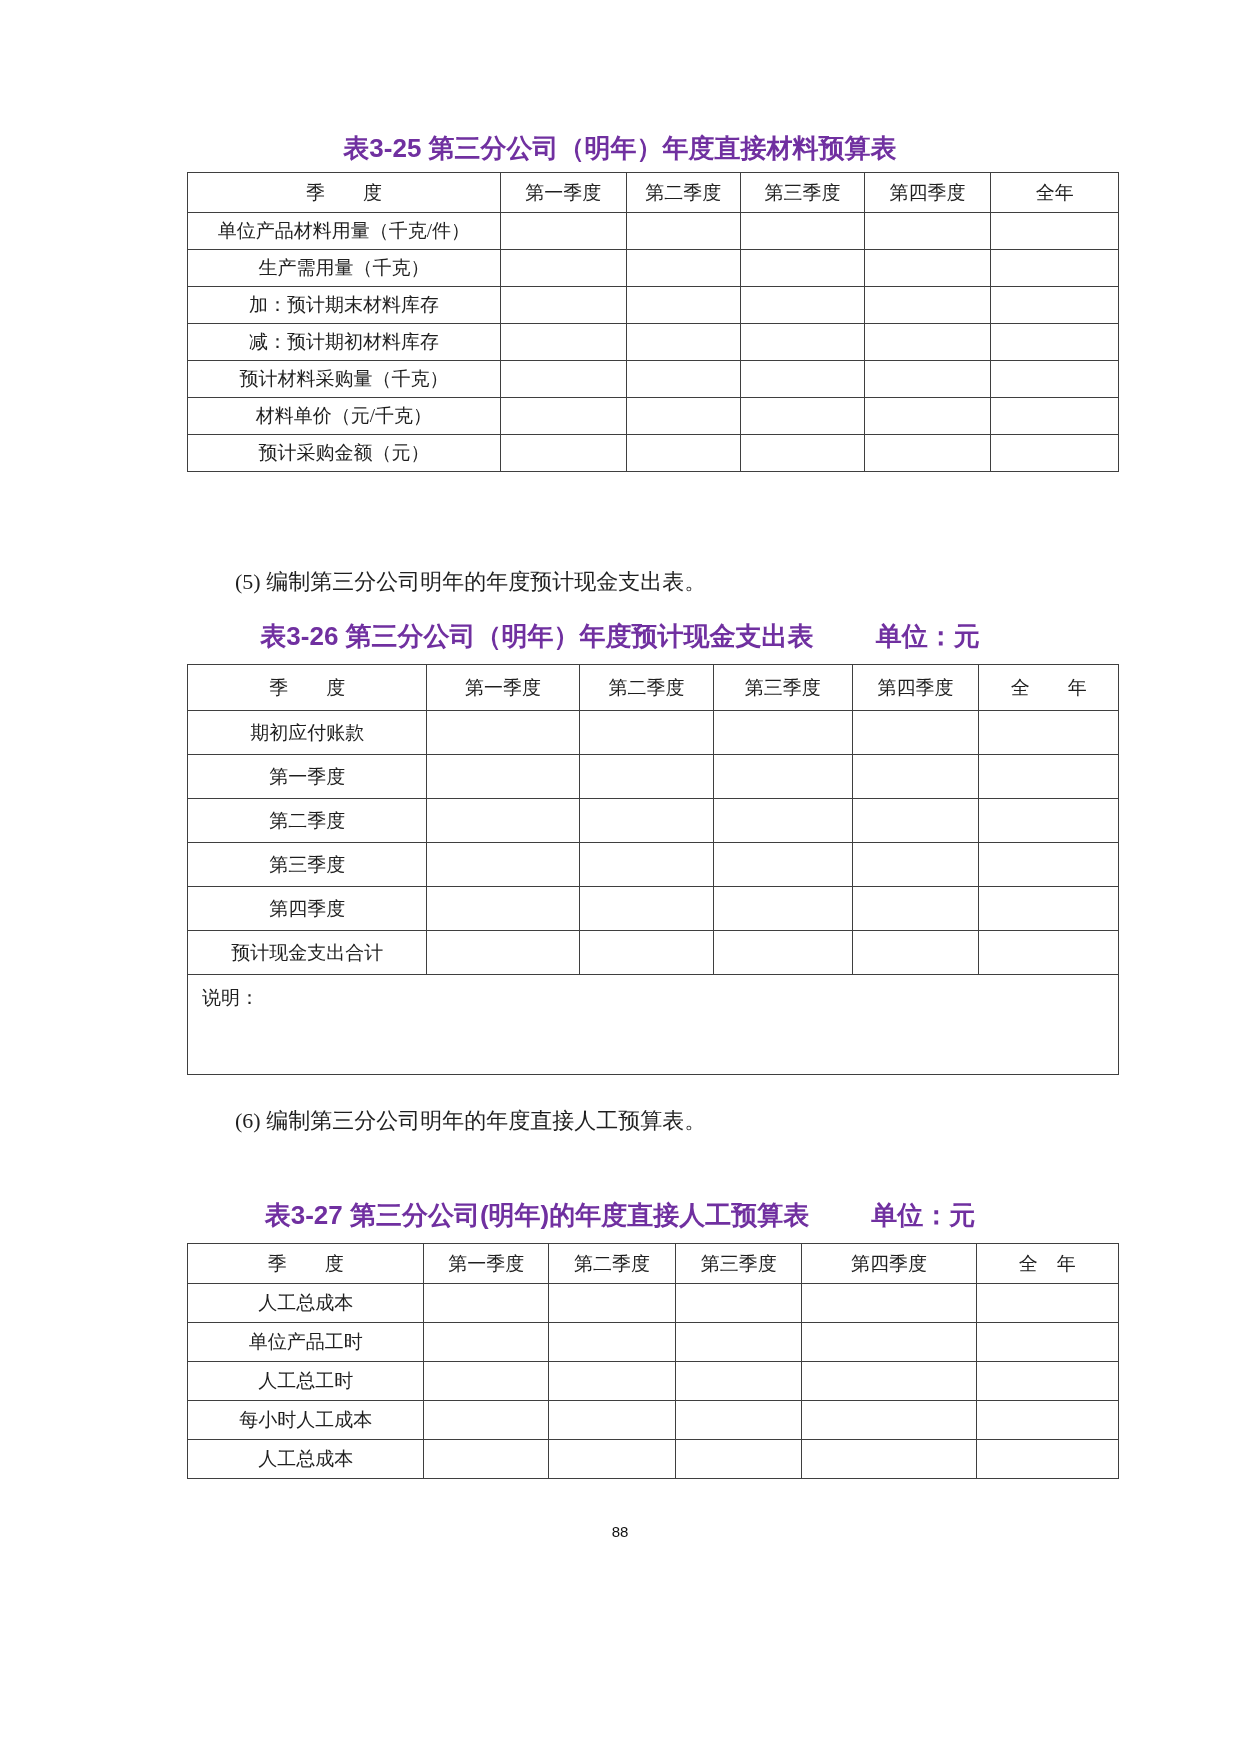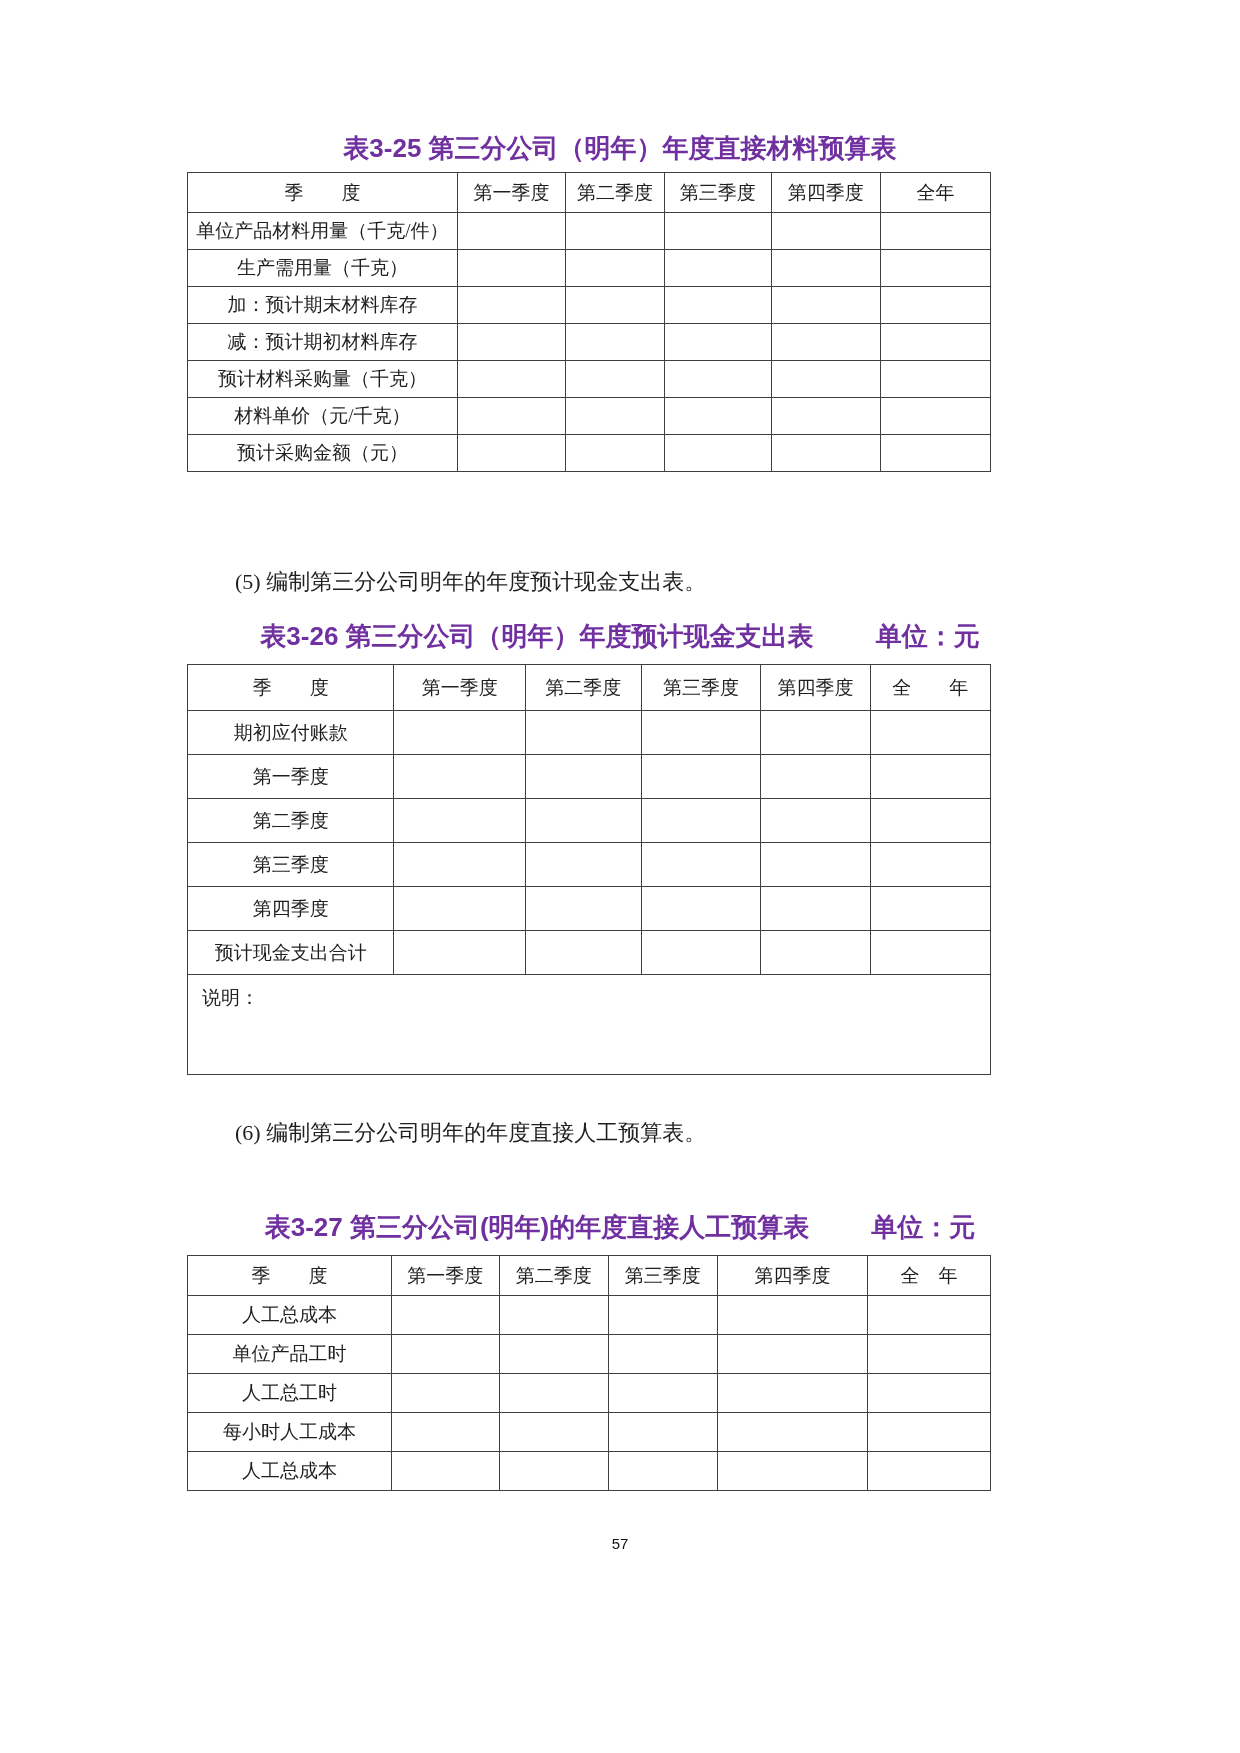--- a/index.html
+++ b/index.html
@@ -20,21 +20,21 @@
     font-weight:bold;
     font-size:26px;
     line-height:28px;
     color:#7030A0;
     white-space:pre;
   }
   .tbl-title .unit { margin-left:62px; }
   .spacer-top { height:134px; }
   table {
     border-collapse:collapse;
-    width:804px;
+    width:932px;
     table-layout:fixed;
     margin-top:10px;
   }
   th, td {
     border:1px solid #3f3f3f;
     font-size:19px;
     font-weight:normal;
     text-align:center;
     vertical-align:middle;
     white-space:pre;
@@ -56,21 +56,21 @@
   .t27 { margin-top:14px; }
   .t27 thead th { height:40px; }
   .t27 tbody td { height:39px; }
   .para {
     font-size:22px;
     line-height:28px;
     padding-left:48px;
     white-space:pre;
   }
   .para-5 { margin-top:96px; }
-  .para-6 { margin-top:44px; }
+  .para-6 { margin-top:32px; }
   .title-26 { margin-top:26px; }
   .title-27 { margin-top:66px; }
   .page-number {
     margin-top:44px;
     text-align:center;
     font-size:15px;
     font-family:"Liberation Sans", sans-serif;
     color:#111;
   }
 </style>
@@ -300,15 +300,15 @@
         <td>人工总成本</td>
         <td></td>
           <td></td>
           <td></td>
           <td></td>
           <td></td>
       </tr>
     </tbody>
   </table>
 
-  <div class="page-number">57</div>
+  <div class="page-number">88</div>
 
 </div>
 
 </body></html>

